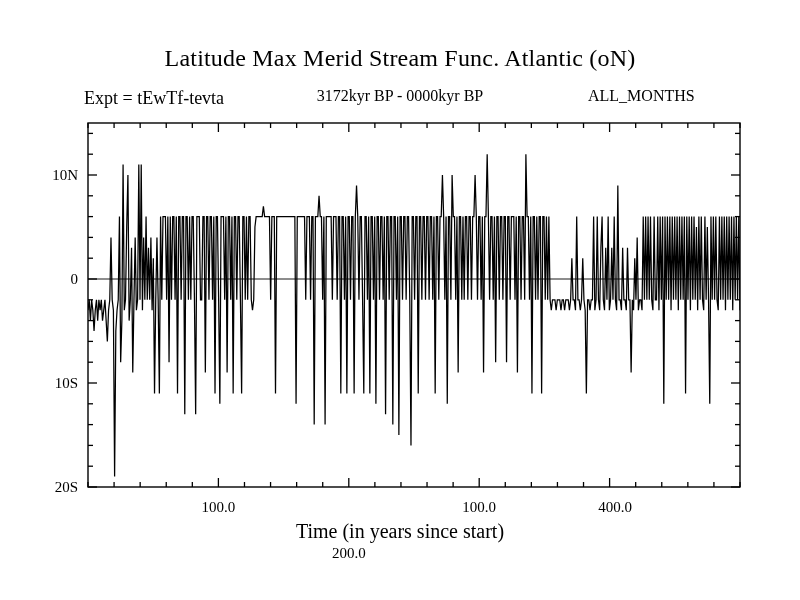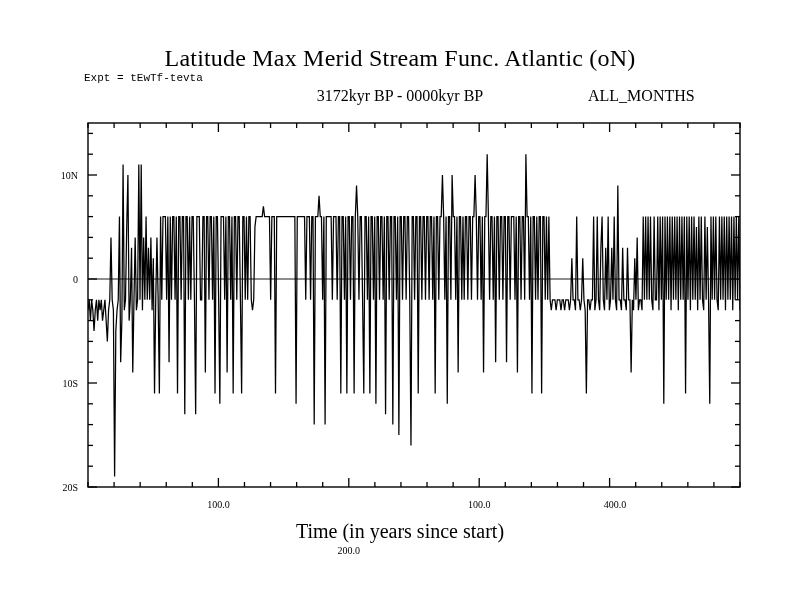--- a/index.html
+++ b/index.html
@@ -28,24 +28,23 @@
   }
   #chart-title {
     top: 46px;
     left: 0;
     width: 800px;
     text-align: center;
     font-size: 24px;
     letter-spacing: 0.2px;
   }
   #expt-label {
-    top: 73px;
+    top: 89px;
     left: 84px;
-    font-size: 11px;
-    font-family: Liberation Mono, monospace;
+    font-size: 18px;
   }
   #period-label {
     top: 88px;
     left: 0;
     width: 800px;
     text-align: center;
     font-size: 16px;
   }
   #months-label {
     top: 88px;
@@ -54,21 +53,21 @@
   }
   #xaxis-title {
     top: 521px;
     left: 0;
     width: 800px;
     text-align: center;
     font-size: 20px;
   }
   .tick-label {
     position: absolute;
-    font-size: 10px;
+    font-size: 15px;
     white-space: nowrap;
     color: #000000;
   }
   .xtick-label {
     text-align: left;
     transform: translateX(-50%);
   }
   .ytick-label {
     text-align: right;
     transform: translateY(-50%);

